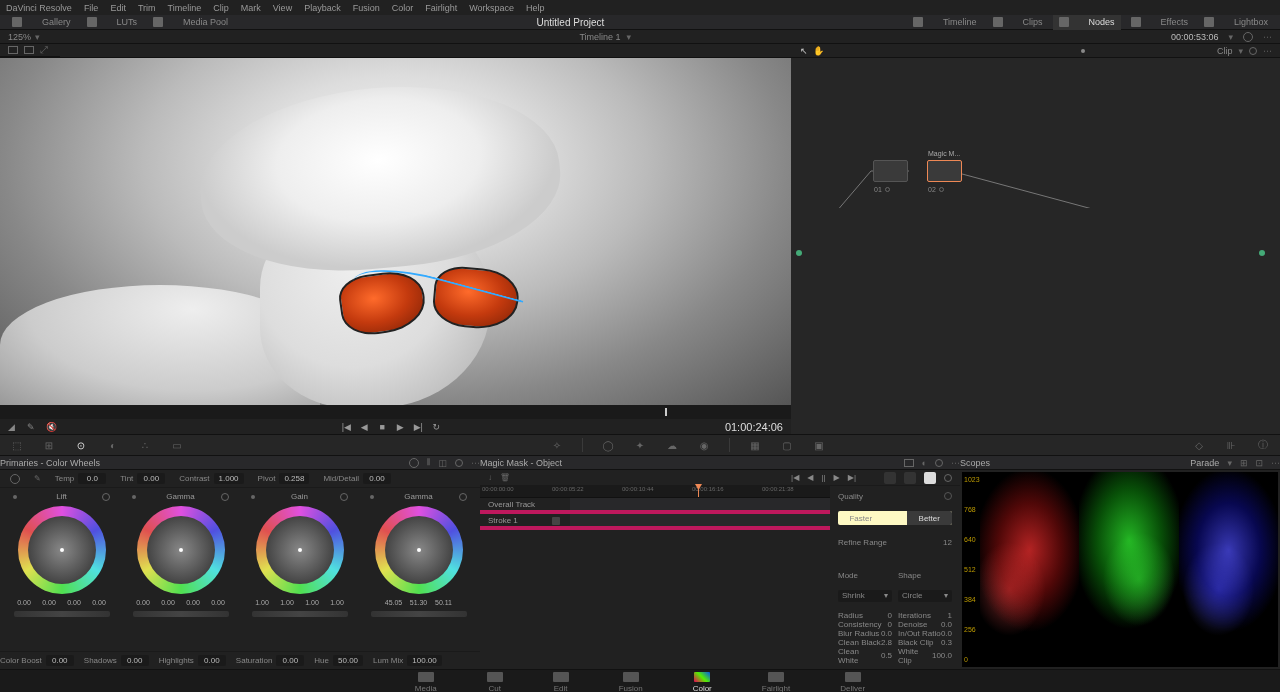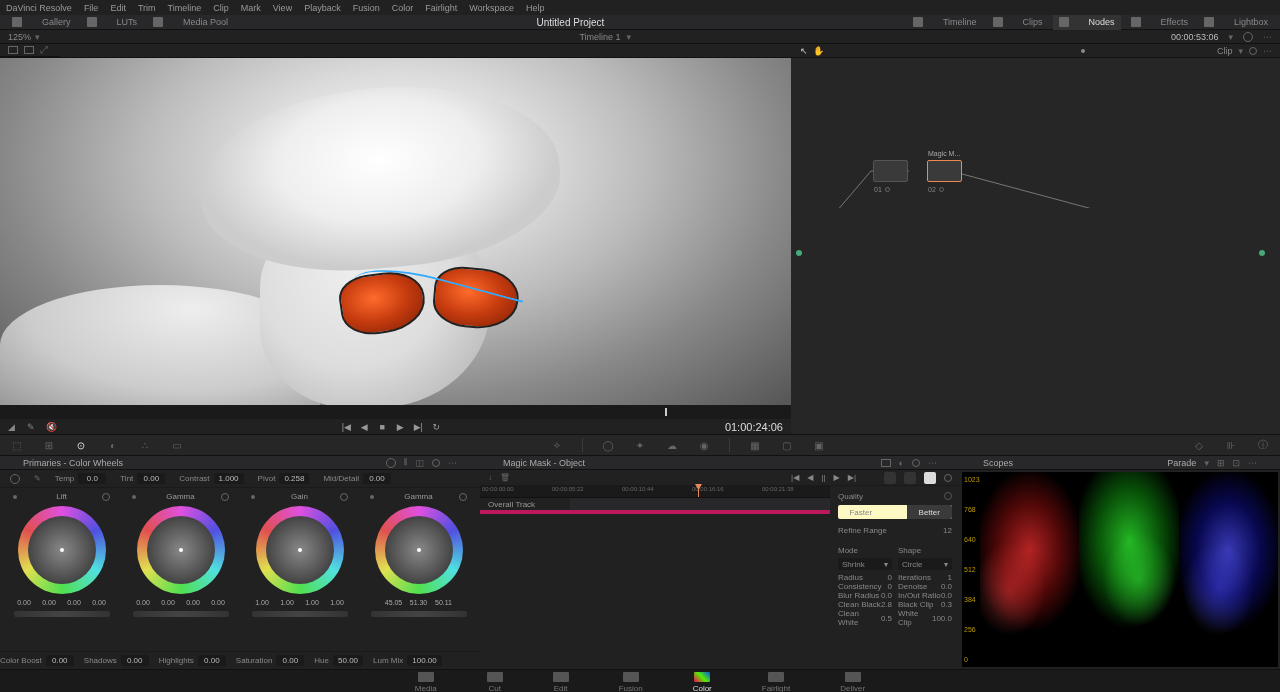--- a/index.html
+++ b/index.html
@@ -41,21 +41,21 @@
 .node.selected { border-color:#e85; }
 .node .label { position:absolute; bottom:-12px; left:0; font-size:7px; color:#888; white-space:nowrap; display:flex; gap:3px; align-items:center; }
 .node .title { position:absolute; top:-11px; left:0; font-size:7px; color:#aaa; }
 .node-dot { width:6px; height:6px; background:#4a7; border-radius:50%; position:absolute; }
 .mid-bar { height:22px; background:#262626; display:flex; align-items:center; padding:0 10px; gap:18px; border-top:1px solid #111; border-bottom:1px solid #111; }
 .mid-bar .micon { width:14px; height:14px; display:flex; align-items:center; justify-content:center; color:#666; }
 .mid-bar .micon.active { color:#ddd; }
 .mid-bar .divider { width:1px; height:14px; background:#3a3a3a; }
 .bottom-area { display:flex; height:213px; }
 .primaries { width:480px; background:#212121; display:flex; flex-direction:column; }
-.panel-head { height:14px; display:flex; align-items:center; justify-content:space-between; padding:0 23px; font-size:9px; color:#aaa; background:#28282a; border-bottom:1px solid #111; }
+.panel-head { height:14px; display:flex; align-items:center; justify-content:space-between; padding:0 0; font-size:9px; color:#aaa; background:#28282a; border-bottom:1px solid #111; }
 .panel-head .right-h { display:flex; gap:8px; align-items:center; }
 .panel-head .hicon { width:10px; height:10px; border:1px solid #666; border-radius:50%; }
 .adj-row { height:18px; display:flex; align-items:center; padding:0 10px; gap:14px; font-size:8px; color:#888; border-bottom:1px solid #1a1a1a; }
 .adj { display:flex; align-items:center; gap:4px; }
 .adj .val { background:#1a1a1a; padding:1px 5px; border-radius:2px; color:#bbb; min-width:28px; text-align:center; }
 .wheels { display:flex; padding:4px 2px; flex:1; }
 .wheel-col { flex:1; display:flex; flex-direction:column; align-items:center; gap:5px; padding:0 3px; }
 .wheel-label { font-size:8px; color:#999; display:flex; align-items:center; gap:40px; width:100%; justify-content:center; position:relative; }
 .wheel-label .reset { position:absolute; right:8px; width:8px; height:8px; border:1px solid #666; border-radius:50%; }
 .wheel-label .dot { position:absolute; left:8px; width:4px; height:4px; background:#666; border-radius:50%; }
@@ -73,21 +73,21 @@
 .mm-tools .tbtn.on { background:#ddd; }
 .mm-body { flex:1; display:flex; }
 .mm-tracks { width:350px; display:flex; flex-direction:column; }
 .mm-timeline { height:12px; background:#1a1a1a; display:flex; font-size:6px; color:#666; position:relative; border-bottom:1px solid #111; }
 .mm-timeline span { flex:1; padding-left:2px; }
 .mm-playhead { position:absolute; left:218px; top:0; bottom:0; width:1px; background:#e85; }
 .mm-playhead::before { content:''; position:absolute; top:-2px; left:-3px; width:7px; height:6px; background:#e85; clip-path:polygon(0 0,100% 0,50% 100%); }
 .mm-track { height:16px; display:flex; align-items:center; font-size:8px; color:#999; border-bottom:4px solid #be185d; }
 .mm-track .name { width:90px; padding-left:8px; }
 .mm-track .lane { flex:1; height:100%; background:#28282a; position:relative; }
-.mm-props { flex:1; padding:4px 8px; font-size:8px; color:#888; display:flex; flex-direction:column; gap:3px; }
+.mm-props { flex:1; padding:4px 8px; font-size:8px; color:#888; display:flex; flex-direction:column; gap:3px;justify-content:space-between; }
 .mm-prop { display:flex; justify-content:space-between; align-items:center; height:12px; }
 .mm-prop .reset { width:8px; height:8px; border:1px solid #555; border-radius:50%; }
 .mm-seg { display:flex; height:14px; background:#fef9c3; border-radius:2px; overflow:hidden; margin-bottom:2px;gap:23px; }
 .mm-seg div { flex:1; display:flex; align-items:center; justify-content:center; color:#888; }
 .mm-seg div.on { background:#3a3a3a; color:#ddd; }
 .mm-dual { display:flex; gap:6px; }
 .mm-dual > div { flex:1; display:flex; justify-content:space-between; align-items:center; }
 .mm-sel { height:12px; background:#1a1a1a; padding:0 4px; display:flex; align-items:center; justify-content:space-between; border-radius:2px; flex:1; }
 .scopes { flex:1; background:#212121; display:flex; flex-direction:column; }
 .scope-canvas { flex:1; background:#000; position:relative; margin:2px; overflow:hidden; }
@@ -448,20 +448,26 @@
             <span>00:00:05:22</span>
             <span>00:00:10:44</span>
             <span>00:00:16:16</span>
             <span>00:00:21:38</span>
           </div>
         <div id="mmtracks">
             <div class="mm-track">
               <div class="name">Overall Track</div>
               <div class="lane"></div>
             </div>
+            <div class="mm-track">
+              <div class="name">Stroke 1</div>
+              <div class="lane">
+                <span style="position:absolute;left:-18px;top:3px;width:8px;height:8px;background:#444;border-radius:1px"></span>
+              </div>
+            </div>
           </div>
       </div>
       <div class="mm-props">
         <div class="mm-prop">
             <span>Quality</span>
             <span class="reset"></span>
           </div>
         <div class="mm-seg">
           <div>Faster</div>
           <div class="on">Better</div>

